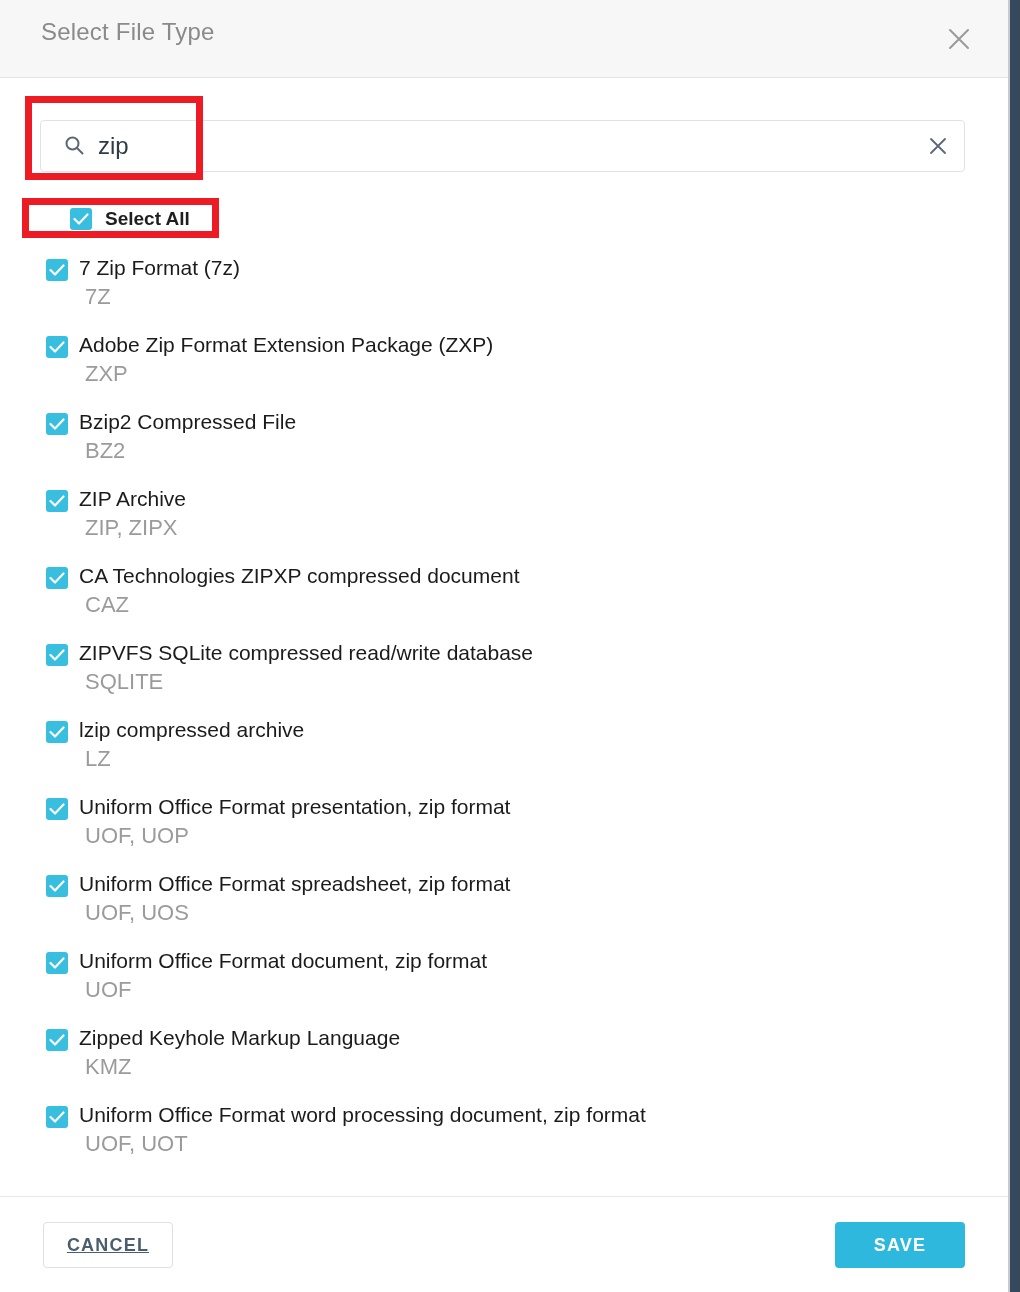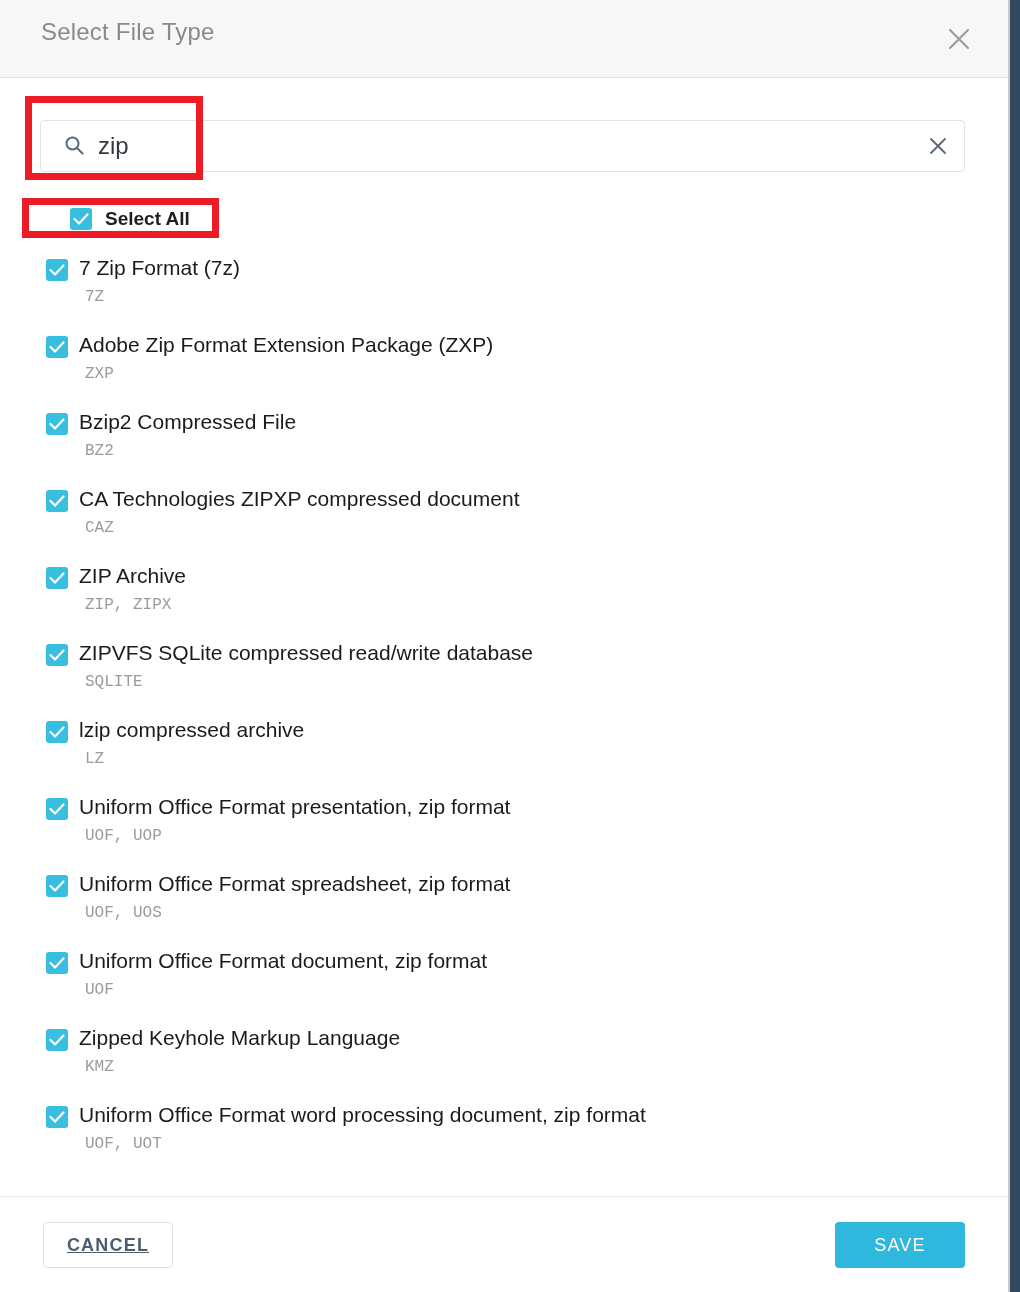--- a/index.html
+++ b/index.html
@@ -117,24 +117,23 @@
   }
   .type-row .cb { position: absolute; left: 46px; top: 7px; }
   .type-name {
     position: absolute; left: 79px; top: 0px;
     font-size: 21px; color: #1b1b1b;
     line-height: 32px;
     white-space: nowrap;
   }
   .type-ext {
     position: absolute; left: 85px; top: 32px;
-    font-size: 16px; color: #9b9b9b;
+    font-size: 22px; color: #9b9b9b;
     line-height: 26px;
     white-space: nowrap;
-    font-family: Liberation Mono, monospace;
   }
 
   
   .modal-footer {
     position: absolute; left: 0; top: 1196px;
     width: 1008px; height: 96px;
     background: #ffffff;
     border-top: 1px solid #e7e7e7;
   }
   .btn-cancel {
@@ -151,21 +150,21 @@
     font-family: "Liberation Sans", sans-serif;
     text-decoration: underline;
   }
   .btn-save {
     position: absolute; right: 43px; top: 25px;
     width: 130px; height: 46px;
     border: none;
     border-radius: 4px;
     background: #2fb8dd;
     color: #ffffff;
-    font-size: 18px; font-weight: normal;
+    font-size: 18px; font-weight: bold;
     letter-spacing: 1.2px;
     display: flex; align-items: center; justify-content: center;
     cursor: pointer;
     font-family: "Liberation Sans", sans-serif;
   }
 
   
   .annot {
     position: absolute;
     border: 7px solid #ed1c24;
@@ -243,31 +242,31 @@
           </span>
           <span class="type-name">Bzip2 Compressed File</span>
           <span class="type-ext">BZ2</span>
         </div>
         <div class="type-row">
           <span class="cb">
             <svg width="16" height="14" viewBox="0 0 16 14" aria-hidden="true">
               <path d="M1.5 7 L6 11.5 L14.5 2.5" stroke="#ffffff" stroke-width="2.2" fill="none" stroke-linecap="round" stroke-linejoin="round"></path>
             </svg>
           </span>
+          <span class="type-name">ZIP Archive</span>
+          <span class="type-ext">ZIP, ZIPX</span>
+        </div>
+        <div class="type-row">
+          <span class="cb">
+            <svg width="16" height="14" viewBox="0 0 16 14" aria-hidden="true">
+              <path d="M1.5 7 L6 11.5 L14.5 2.5" stroke="#ffffff" stroke-width="2.2" fill="none" stroke-linecap="round" stroke-linejoin="round"></path>
+            </svg>
+          </span>
           <span class="type-name">CA Technologies ZIPXP compressed document</span>
           <span class="type-ext">CAZ</span>
-        </div>
-        <div class="type-row">
-          <span class="cb">
-            <svg width="16" height="14" viewBox="0 0 16 14" aria-hidden="true">
-              <path d="M1.5 7 L6 11.5 L14.5 2.5" stroke="#ffffff" stroke-width="2.2" fill="none" stroke-linecap="round" stroke-linejoin="round"></path>
-            </svg>
-          </span>
-          <span class="type-name">ZIP Archive</span>
-          <span class="type-ext">ZIP, ZIPX</span>
         </div>
         <div class="type-row">
           <span class="cb">
             <svg width="16" height="14" viewBox="0 0 16 14" aria-hidden="true">
               <path d="M1.5 7 L6 11.5 L14.5 2.5" stroke="#ffffff" stroke-width="2.2" fill="none" stroke-linecap="round" stroke-linejoin="round"></path>
             </svg>
           </span>
           <span class="type-name">ZIPVFS SQLite compressed read/write database</span>
           <span class="type-ext">SQLITE</span>
         </div>

